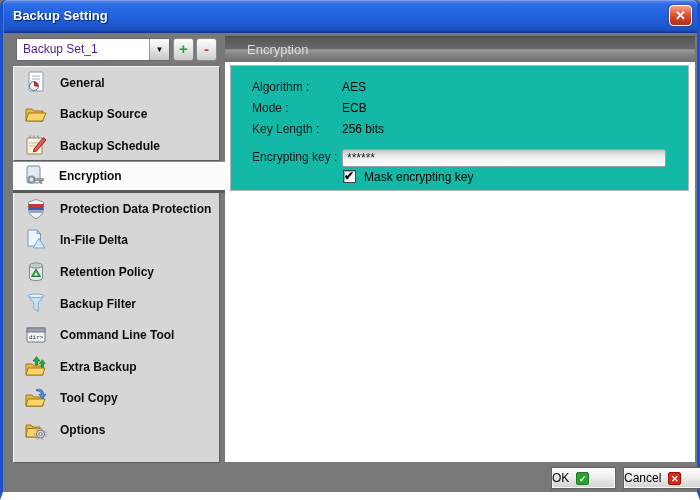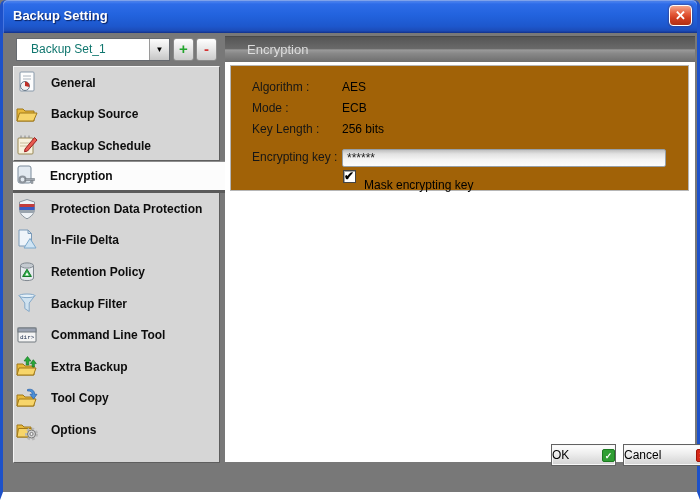--- a/index.html
+++ b/index.html
@@ -10,60 +10,60 @@
   .titlebar{position:absolute;left:0;top:0;width:100%;height:33px;border-radius:5px 5px 0 0;
     background:linear-gradient(180deg,#26479e 0%,#4a82f0 5%,#2e6ce8 12%,#2263de 45%,#1d57cc 80%,#1c4cb8 93%,#123089 100%);
     box-shadow:inset 0 1px 0 rgba(140,175,245,.85), inset 1px 0 0 rgba(90,130,230,.7);}
   .title-text{position:absolute;left:10px;top:0;line-height:31px;color:#ffffff;font-size:13px;font-weight:bold;text-shadow:1px 1px 1px rgba(8,30,90,.95);}
   .close-btn{position:absolute;top:5px;right:5px;width:23px;height:21px;box-sizing:border-box;border:1px solid #ffffff;border-radius:4px;
     background:linear-gradient(180deg,#f4a58a 0%,#e55c3c 40%,#d13e20 65%,#b03014 100%);
     color:#fff;font-weight:bold;font-size:13px;text-align:center;line-height:19px;box-shadow:0 0 2px rgba(90,20,5,.8);cursor:default;}
 
   
   .combo{position:absolute;left:13px;top:38px;width:154px;height:23px;box-sizing:border-box;background:#ffffff;border:1px solid #666a70;display:flex;}
-  .combo-text{flex:1;font-size:12px;line-height:21px;padding-left:14px;color:#0f766e;white-space:nowrap;overflow:hidden;}
+  .combo-text{flex:1;font-size:12px;line-height:21px;padding-left:6px;color:#4c1d95;white-space:nowrap;overflow:hidden;}
   .combo-arrow-btn{width:19px;border-left:1px solid #9a9a9a;background:linear-gradient(180deg,#fdfdfd 0%,#e4e4e4 50%,#c6c6c6 100%);display:flex;align-items:center;justify-content:center;}
   .combo-arrow-btn span{font-size:8px;color:#000;line-height:8px;}
   .tool-btn{position:absolute;top:38px;width:21px;height:23px;box-sizing:border-box;border:1px solid #8a8a8a;border-radius:3px;
     background:linear-gradient(180deg,#ffffff 0%,#e6e6e6 50%,#cccccc 100%);font-weight:bold;text-align:center;line-height:20px;font-size:15px;cursor:default;}
   .btn-add{left:170px;color:#22a52c;}
   .btn-del{left:193px;color:#d43434;}
 
   
   .nav-group{position:absolute;left:10px;width:207px;box-sizing:border-box;background:#d6d6d6;
     border-top:1px solid #f5f5f5;border-left:1px solid #f5f5f5;border-right:1px solid #5e5e5e;border-bottom:1px solid #5e5e5e;}
   .nav-group-1{top:66px;height:95px;}
   .nav-group-2{top:192px;height:271px;}
-  .nav-row{height:31.6px;display:flex;align-items:center;padding-left:0;gap:11px;cursor:default;}
+  .nav-row{height:31.6px;display:flex;align-items:center;padding-left:9px;gap:11px;cursor:default;}
   .nav-row .lbl{font-size:12px;font-weight:bold;color:#0d0d0d;white-space:nowrap;}
   .nav-row svg{width:26px;height:26px;flex:0 0 26px;}
   .nav-selected{position:absolute;left:10px;top:161px;width:212px;height:28px;background:#fcfcfc;
     border-top:1px solid #8e8e8e;border-bottom:3px solid #5a5a5a;box-sizing:content-box;z-index:3;}
   .nav-selected .nav-row{height:28px;}
 
   
   .panel-header{position:absolute;left:222px;top:36px;width:470px;height:26px;box-sizing:border-box;
     background:linear-gradient(180deg,#555555 0%,#696969 46%,#9a9a9a 52%,#888888 66%,#6e6e6e 100%);
     border-top:1px solid #494949;color:#dcdcdc;font-size:13px;line-height:25px;padding-left:22px;}
   .panel-body{position:absolute;left:222px;top:62px;width:470px;height:400px;background:#ffffff;}
-  .fields-box{position:absolute;left:5px;top:3px;width:459px;height:126px;box-sizing:border-box;border:1px solid #b6b6b6;background:#a16207;}
+  .fields-box{position:absolute;left:5px;top:3px;width:459px;height:126px;box-sizing:border-box;border:1px solid #b6b6b6;background:#14b8a6;}
   .f-label{position:absolute;left:21px;font-size:12px;color:#161616;white-space:nowrap;}
   .f-value{position:absolute;left:111px;font-size:12px;color:#000;white-space:nowrap;}
   .key-input{position:absolute;left:111px;top:83px;width:324px;height:18px;box-sizing:border-box;border:1px solid #97a0a8;border-radius:2px;
     background:linear-gradient(180deg,#bfbfbf 0%,#e2e2e2 25%,#f4f4f4 60%,#fdfdfd 100%);
     font-family:"Liberation Sans",sans-serif;font-size:12px;color:#222;padding:0 4px;outline:none;}
   .checkbox{position:absolute;left:112px;top:104px;width:13px;height:13px;box-sizing:border-box;background:#fff;
     border:1px solid #444;box-shadow:inset 1px 1px 0 #a8a8a8;}
   .checkbox.checked::after{content:"✔";position:absolute;left:0px;top:-2px;font-size:12px;font-weight:bold;color:#000;}
-  .cb-label{position:absolute;left:133px;top:112px;font-size:12px;color:#000;white-space:nowrap;}
-
-  
-  .dlg-btn{position:absolute;top:444px;height:22px;box-sizing:border-box;border:1px solid #626262;
+  .cb-label{position:absolute;left:133px;top:104px;font-size:12px;color:#000;white-space:nowrap;}
+
+  
+  .dlg-btn{position:absolute;top:467px;height:22px;box-sizing:border-box;border:1px solid #626262;
     background:linear-gradient(180deg,#ffffff 0%,#ededed 45%,#d2d2d2 100%);box-shadow:inset 0 0 0 1px #f8f8f8;
-    display:flex;align-items:center;justify-content:space-between;gap:21px;font-size:12px;color:#000;cursor:default;}
+    display:flex;align-items:center;justify-content:flex-start;gap:7px;font-size:12px;color:#000;cursor:default;}
   .btn-ok{left:548px;width:65px;}
   .btn-cancel{left:620px;width:87px;}
   .mini-icon{width:13px;height:13px;box-sizing:border-box;border-radius:2px;color:#fff;font-size:9px;font-weight:bold;line-height:12px;text-align:center;}
   .mini-ok{background:#2f9e33;border:1px solid #1c7a21;}
   .mini-cancel{background:#d62718;border:1px solid #a11507;}
 </style>
 </head>
 <body>
 
 <div class="window">

